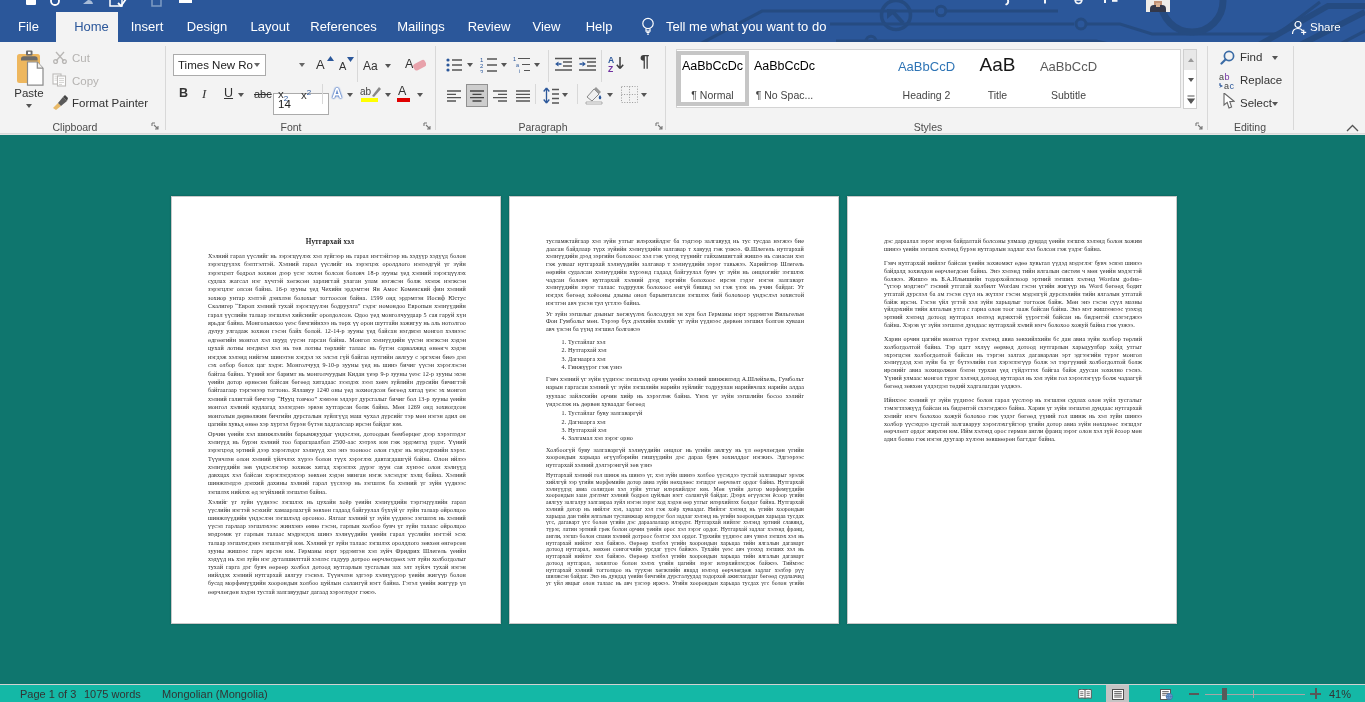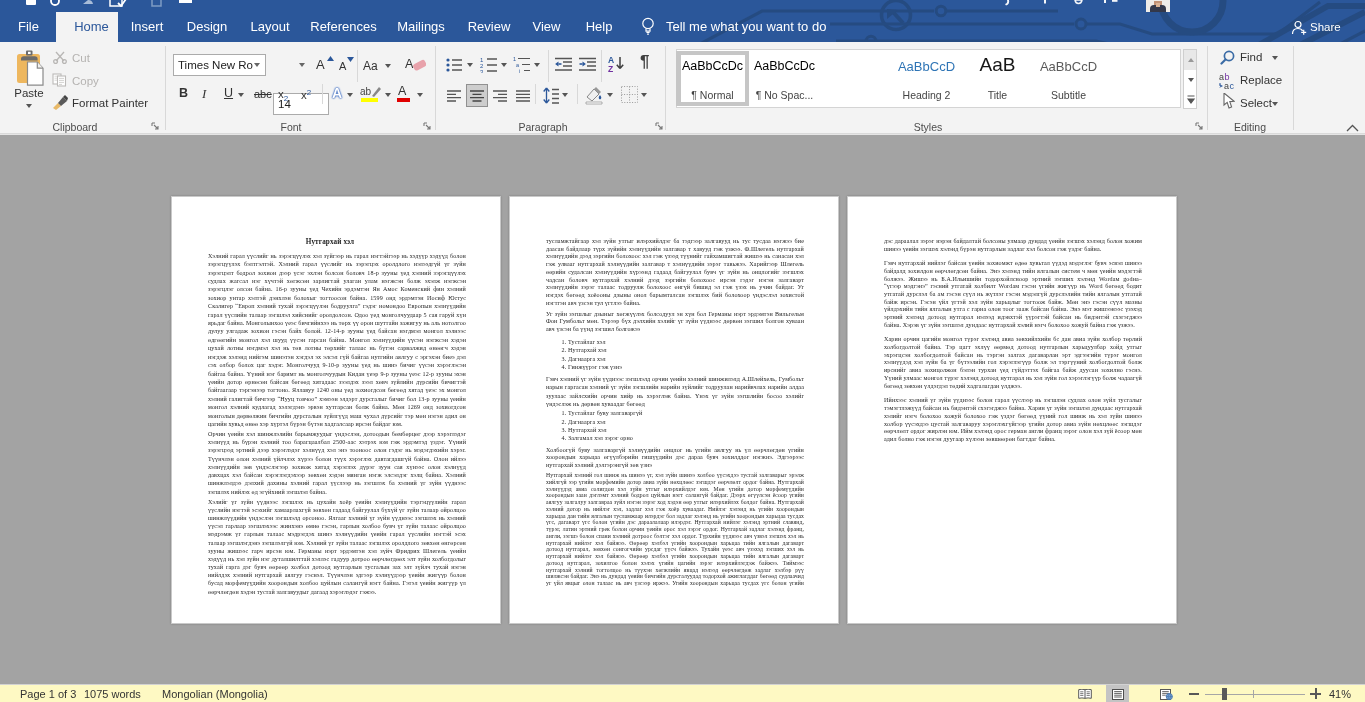--- a/index.html
+++ b/index.html
@@ -22,27 +22,27 @@
 .gtxt{position:absolute;font-size:11.5px;color:#b5b3b1;white-space:nowrap;}
 .darr{position:absolute;width:0;height:0;border-left:3px solid transparent;border-right:3px solid transparent;border-top:4px solid #555;}
 
 .combo{position:absolute;background:#fff;border:1px solid #ababab;height:22px;font-size:11.5px;color:#222;line-height:20px;padding-left:4px;}
 
 #stylesband{left:676px;top:49px;width:505px;height:59px;background:#fff;border:1px solid #d4d4d4;}
 .styleitem{position:absolute;top:49px;height:59px;}
 .sprev{position:absolute;top:10px;width:100%;text-align:center;white-space:nowrap;overflow:hidden;}
 .slab{position:absolute;bottom:7px;width:100%;text-align:center;font-size:10.5px;color:#444;white-space:nowrap;overflow:hidden;}
 
-#docarea{left:0;top:135px;width:1365px;height:549px;background:#a3a3a3;text-decoration:underline;}
+#docarea{left:0;top:135px;width:1365px;height:549px;background:#0f766e;text-decoration:underline;}
 .page{position:absolute;top:61px;width:330px;height:428px;background:#fff;border:1px solid #c9c9c9;box-shadow:0 0 2px rgba(0,0,0,0.25);}
 .ptxt{position:absolute;left:36px;width:258px;top:37px;font-family:"Liberation Serif",serif;font-size:6.1px;letter-spacing:0.018em;line-height:8.42px;color:#1f1f1f;text-align:justify;}
 .ptxt p{margin:0 0 1.3px 0;}
 .ptxt ol{margin:0 0 1.3px 22px;padding:0;}
 
-#statusbar{left:0;top:684px;width:1365px;height:18px;background:#fef9c3;border-top:1px solid #d2d2d2;font-size:11px;color:#333;}
+#statusbar{left:0;top:684px;width:1365px;height:18px;background:#14b8a6;border-top:1px solid #d2d2d2;font-size:11px;color:#333;}
 </style>
 </head>
 <body>
 <div id="app">
   <div class="abs" id="titlebar">
     <svg width="1365" height="42" style="position:absolute;left:0;top:0">
       <g stroke="#25497d" fill="none" opacity="0.85">
         <path d="M 700 44 L 762 11 L 934 11" stroke-width="3.2"></path>
         <circle cx="941" cy="11" r="4.8" stroke-width="3"></circle>
         <path d="M 947 11 L 1058 11" stroke-width="3.2"></path>

